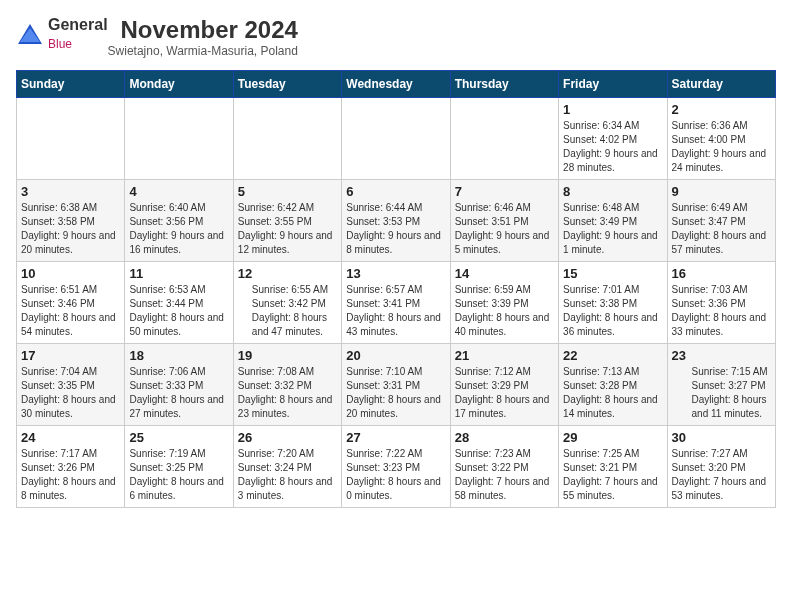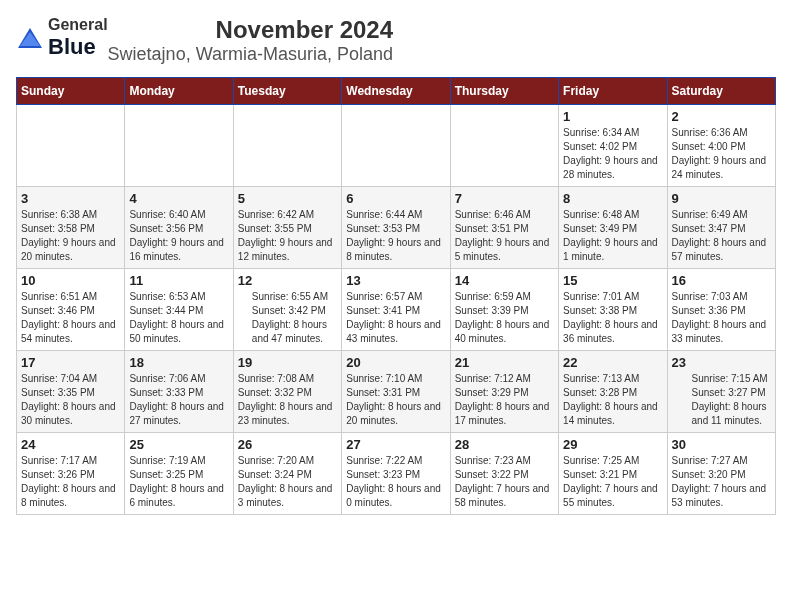--- a/index.html
+++ b/index.html
@@ -27,30 +27,30 @@
     }
     .title-block {
       text-align: right;
     }
     .month-title {
       font-size: 24px;
       font-weight: bold;
       color: #333;
     }
     .subtitle {
-      font-size: 18px;
+      font-size: 12px;
       color: #555;
     }
     .calendar {
       width: 100%;
       border-collapse: collapse;
       font-size: 11px;
     }
     .calendar thead tr th {
-      background: #7f1d1d;
+      background: #0c4a6e;
       color: #fff;
       padding: 6px 4px;
       text-align: left;
       font-size: 12px;
       font-weight: bold;
       border: 1px solid #1a44aa;
     }
     .calendar tbody tr td {
       border: 1px solid #ccc;
       vertical-align: top;
@@ -81,21 +81,21 @@
 <body>
 
 <div class="header">
   <div class="logo">
     <svg class="logo-icon" viewBox="0 0 28 24" xmlns="http://www.w3.org/2000/svg">
       <polygon points="14,2 26,22 2,22" fill="#2255cc"></polygon>
       <polygon points="14,6 24,20 4,20" fill="#5588ee"></polygon>
     </svg>
     <div>
       <span style="font-size:16px;font-weight:bold;color:#333;">General</span><br>
-      <span style="font-size:22px;font-weight:bold;color:#0f172a;">Blue</span>
+      <span style="font-size:12px;font-weight:normal;color:#be185d;">Blue</span>
     </div>
   </div>
   <div class="title-block">
     <div class="month-title">November 2024</div>
     <div class="subtitle">Swietajno, Warmia-Masuria, Poland</div>
   </div>
 </div>
 
 <table class="calendar">
   <thead>

